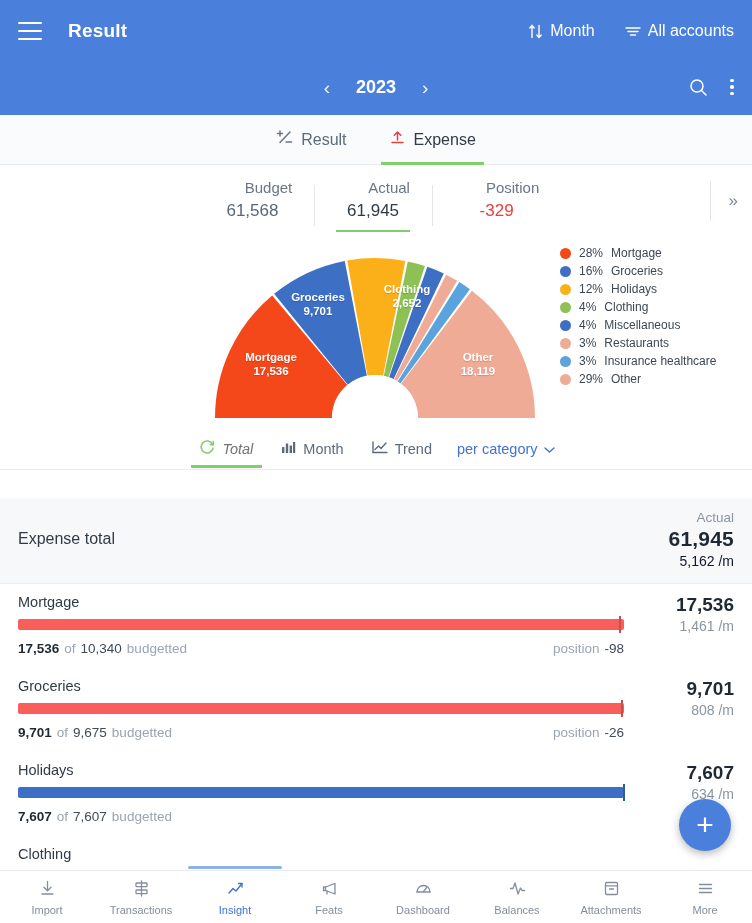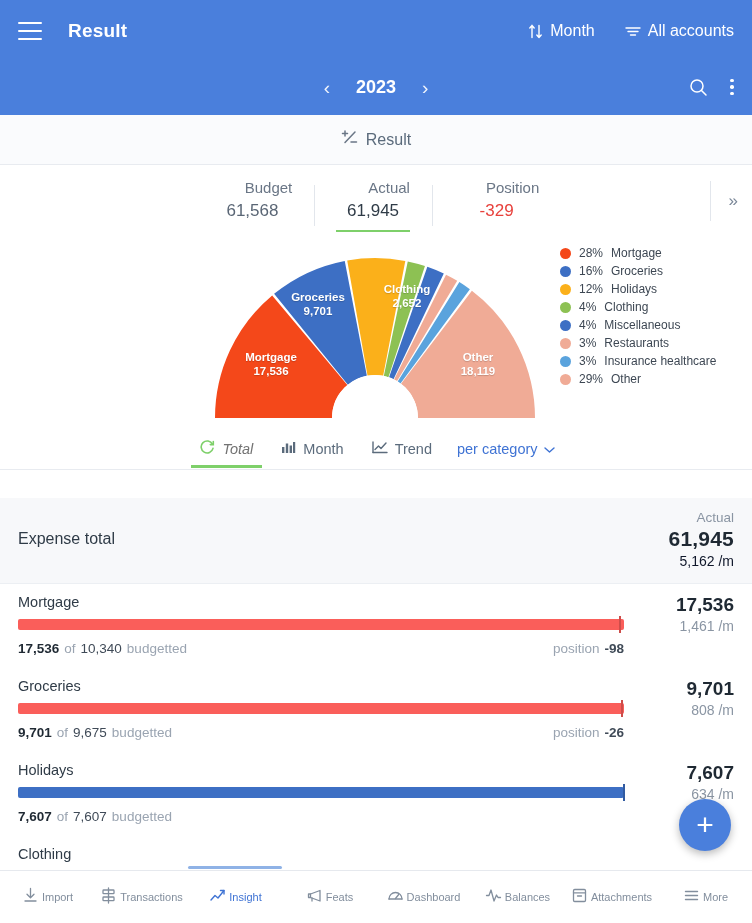--- a/index.html
+++ b/index.html
@@ -81,33 +81,33 @@
   .bar-track { position:relative; height:11px; width:100%; }
   .bar-fill { position:absolute; left:0; top:0; height:11px; border-radius:2px; }
   .bar-marker { position:absolute; top:-3px; width:2px; height:17px; }
   .cat-meta { display:flex; align-items:baseline; margin-top:11px; font-size:13.5px; }
   .meta-actual { font-weight:bold; color:#1f2933; }
   .meta-of { color:#9aa4b1; margin:0 5px; }
   .meta-budget { color:#3f4a57; }
   .meta-budgetted { color:#9aa4b1; margin-left:5px; }
   .meta-spacer { flex:1; }
   .meta-pos-label { color:#9aa4b1; margin-right:5px; }
-  .meta-pos-value { color:#3f4a57; font-weight:bold; }
+  .meta-pos-value { color:#3f4a57; font-weight:normal; }
   .cat-right { width:96px; text-align:right; flex:none; }
   .cat-amount { font-size:19px; font-weight:bold; color:#1f2933; }
   .cat-month { font-size:14px; color:#8a95a3; margin-top:2px; }
 
   .scroll-indicator { position:absolute; left:188px; width:94px; height:3px; background:#8fb2e6; border-radius:2px; bottom:1px; }
 
   
   .fab { position:absolute; right:21px; bottom:72px; width:52px; height:52px; border-radius:50%; background:#4a7fdc; box-shadow:0 3px 8px rgba(0,0,0,.28); display:flex; align-items:center; justify-content:center; color:#fff; font-size:30px; font-weight:300; line-height:1; cursor:pointer; z-index:20; }
 
   
   .bottomnav { position:absolute; left:0; right:0; bottom:0; height:53px; background:#fff; border-top:1px solid #e6e9ee; display:flex; align-items:center; z-index:25; }
-  .nav-item { flex:1; display:flex; flex-direction:row; align-items:center; justify-content:center; gap:2px; color:#828e9d; cursor:pointer; }
+  .nav-item { flex:1; display:flex; flex-direction:column; align-items:center; justify-content:center; gap:2px; color:#828e9d; cursor:pointer; }
   .nav-item.active { color:#3f73d4; }
   .nav-label { font-size:11px; }
 </style>
 </head>
 <body>
 
 <div class="appbar">
   <div class="appbar-row1">
     <div class="hamburger">
         <i></i>
@@ -163,20 +163,28 @@
 
   <div class="type-tab">
     <span>
       <svg width="17" height="17" viewBox="0 0 17 17" fill="none" stroke="#6a7686" stroke-width="1.5" stroke-linecap="round">
         <path d="M1.5 4.5h5M4 2v5M14 3L4 13.5M10 13h5.5"></path>
       </svg>
     </span>
     <span>Result</span>
   </div>
 
+  <div class="type-tab active">
+    <span>
+      <svg width="17" height="17" viewBox="0 0 17 17" fill="none" stroke="#e8413c" stroke-width="1.5" stroke-linecap="round" stroke-linejoin="round">
+        <path d="M8.5 11V3M5.3 6.2L8.5 3l3.2 3.2M3 13.5h11"></path>
+      </svg>
+    </span>
+    <span>Expense</span>
+  </div>
 </div>
 
 <div class="summary">
   <div class="summary-inner">
     <div class="sum-cell">
       <div class="sum-label">Budget</div>
       <div class="sum-value">61,568</div>
     </div>
     <div class="sum-cell active">
       <div class="sum-label">Actual</div>

